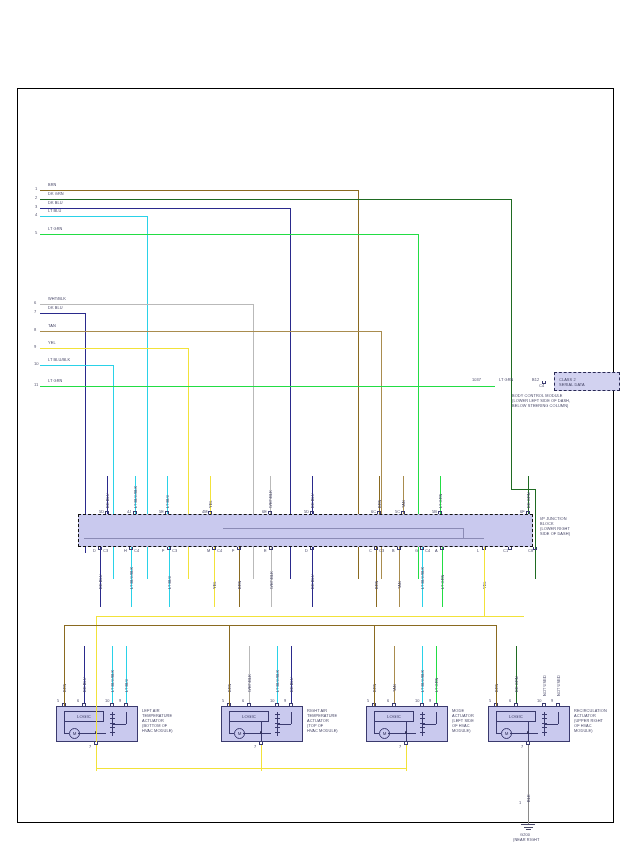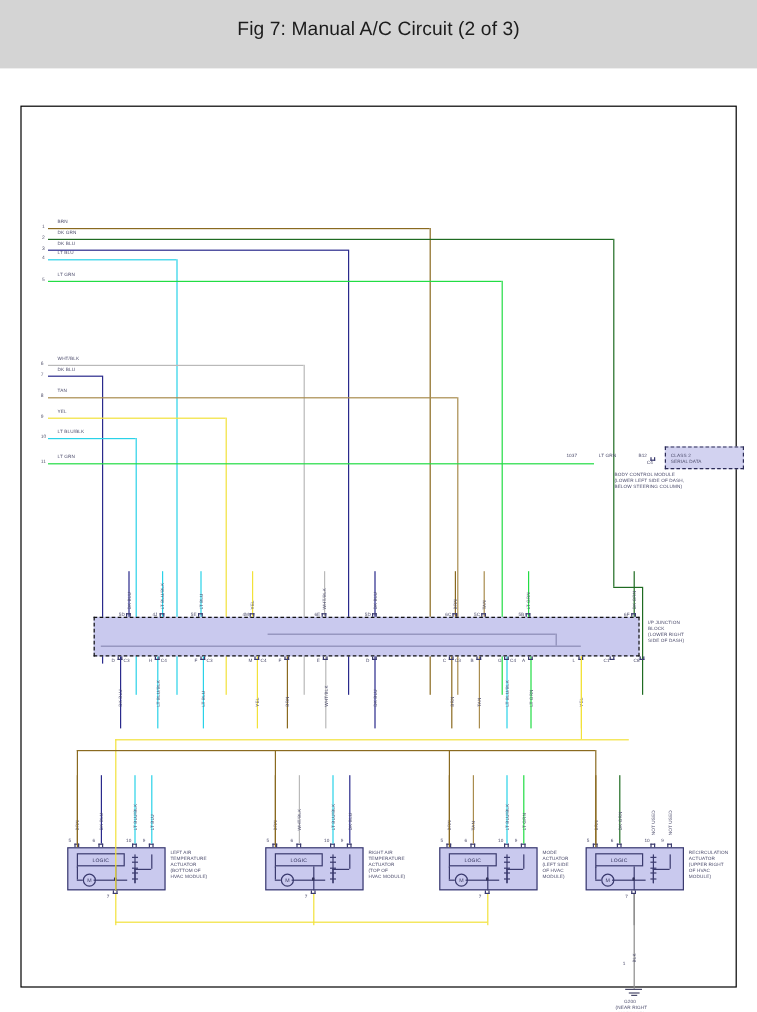--- a/index.html
+++ b/index.html
@@ -41,23 +41,20 @@
         border-top:none;background:transparent;box-sizing:border-box;}
   .connu{position:absolute;width:4px;height:3px;border:.9px solid #3a3a6e;
         border-bottom:none;background:transparent;box-sizing:border-box;}
   .dot{position:absolute;width:2.6px;height:2.6px;border-radius:50%;background:#33335c;}
 </style>
 </head>
 <body>
 
 <div id="page">
 
-  <div id="header">
-    <div id="header-title">Fig 7: Manual A/C Circuit (2 of 3)</div>
-  </div>
 
   <div id="frame">
     <div id="wires">
         <div class="num" style="left: 17px; top: 97.4px;">1</div>
         <div class="lbl" style="left: 30px; top: 92.5px;">BRN</div>
         <div class="num" style="left: 17px; top: 106.4px;">2</div>
         <div class="lbl" style="left: 30px; top: 101.5px;">DK GRN</div>
         <div class="num" style="left: 17px; top: 115.4px;">3</div>
         <div class="lbl" style="left: 30px; top: 110.5px;">DK BLU</div>
         <div class="num" style="left: 17px; top: 123.4px;">4</div>

